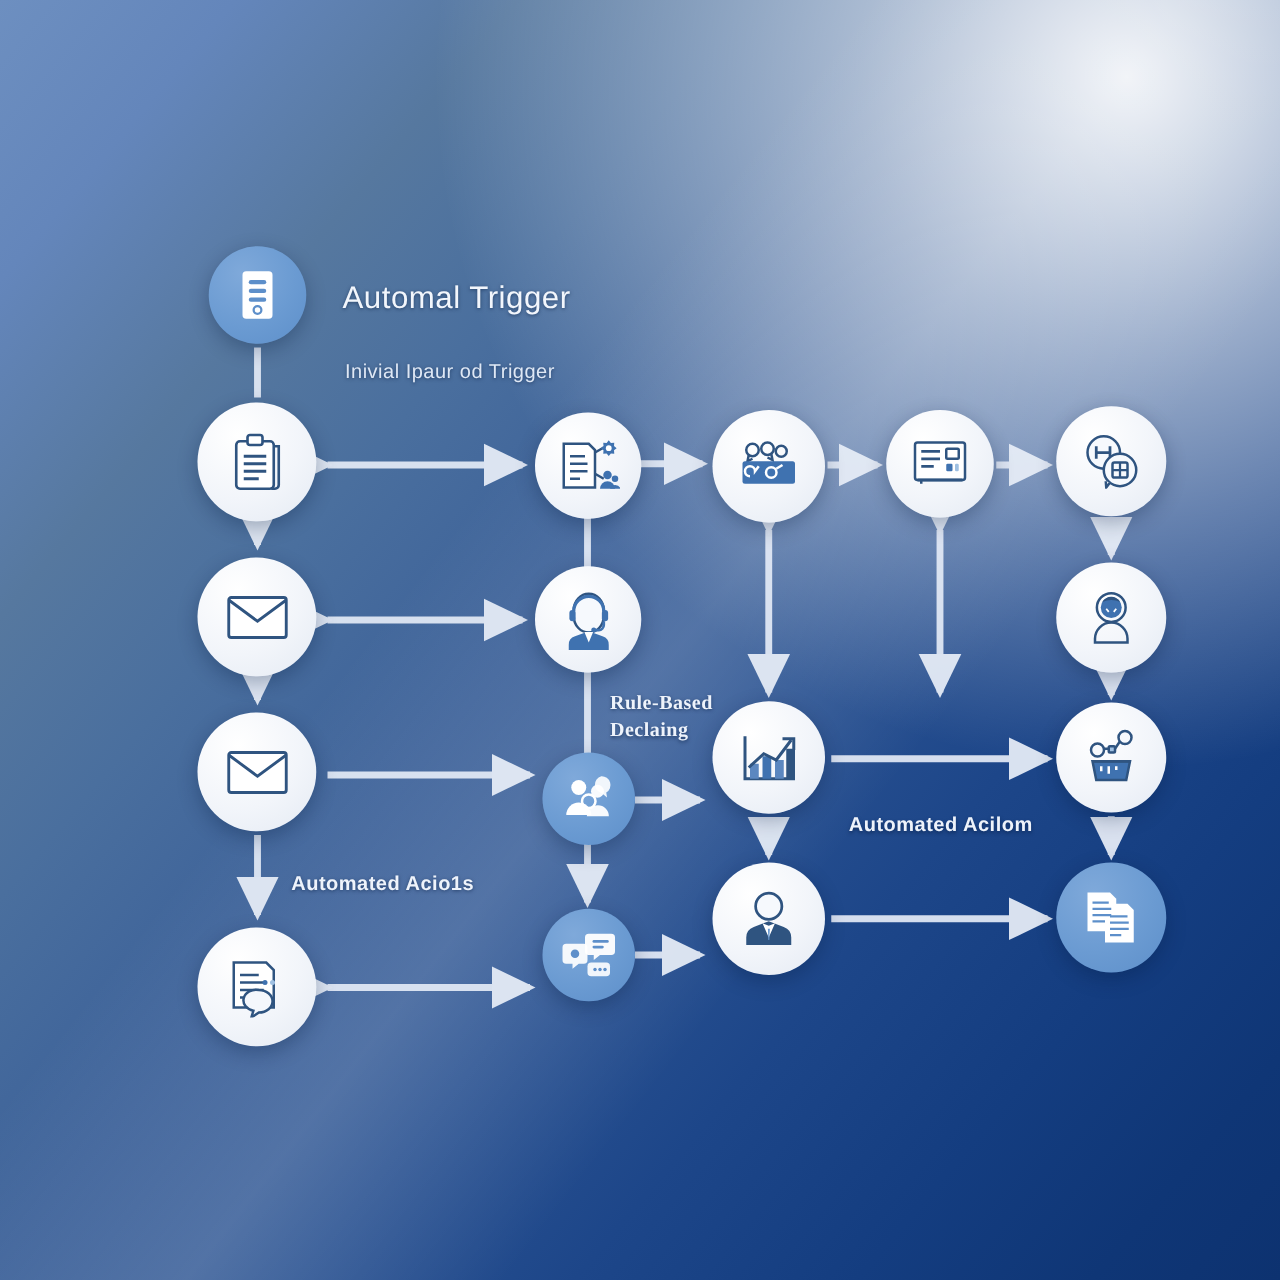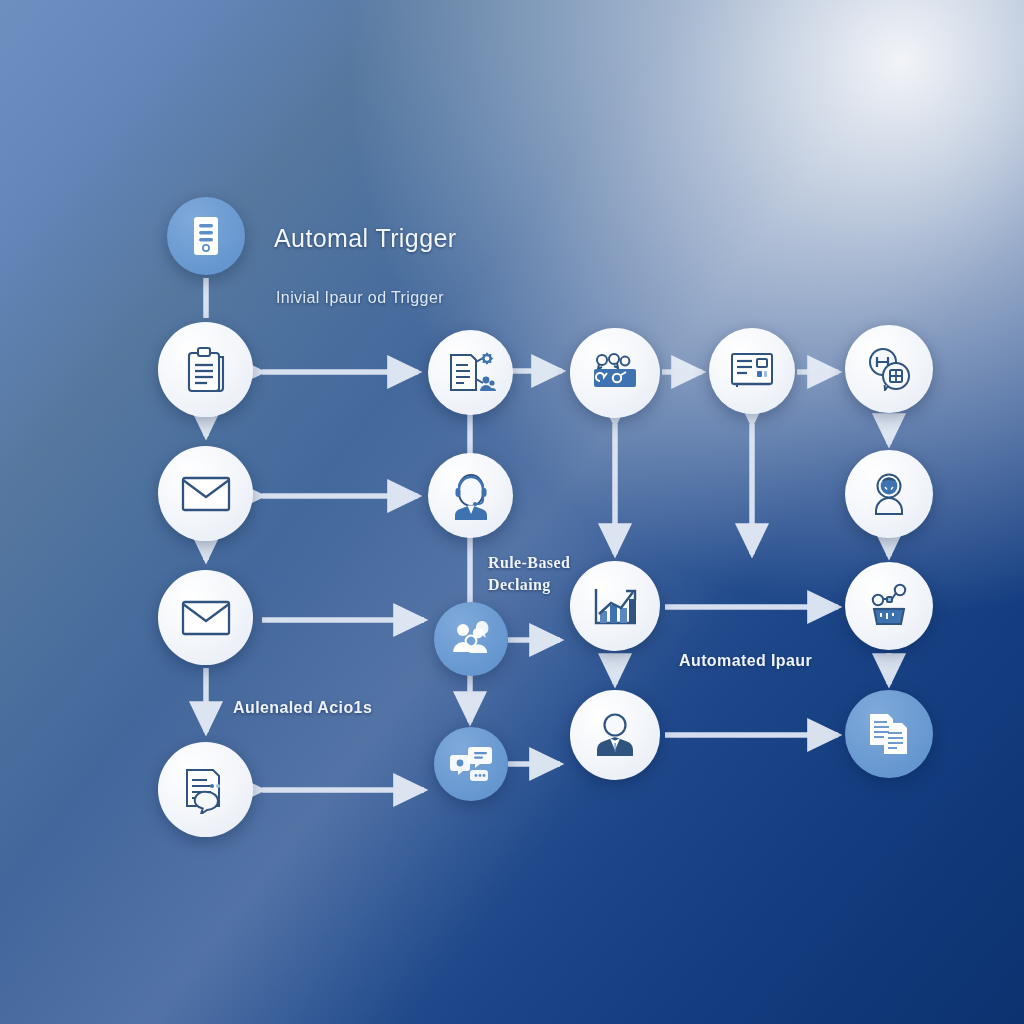--- a/index.html
+++ b/index.html
@@ -358,15 +358,15 @@
           <line x1="22" y1="37" x2="31" y2="37"></line>
         </g>
       </svg>
     </span>
   </div>
 
   <div class="lbl title" style="left:274px;top:224px;">Automal Trigger</div>
   <div class="lbl sub" style="left:276px;top:289px;">Inivial Ipaur od Trigger</div>
   <div class="lbl cap" style="left:488px;top:552px;font-family:Liberation Serif, serif;">Rule-Based
 Declaing</div>
-  <div class="lbl cap" style="left:233px;top:697px;">Aulenaled Acio1s</div>
-  <div class="lbl cap" style="left:679px;top:650px;">Automated Ipaur</div>
+  <div class="lbl cap" style="left:233px;top:697px;">Automated Acio1s</div>
+  <div class="lbl cap" style="left:679px;top:650px;">Automated Acilom</div>
 </div>
 
 </body></html>

